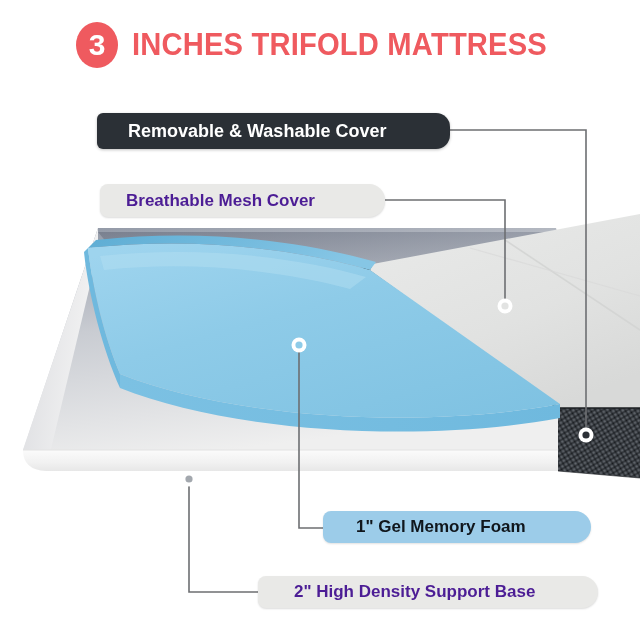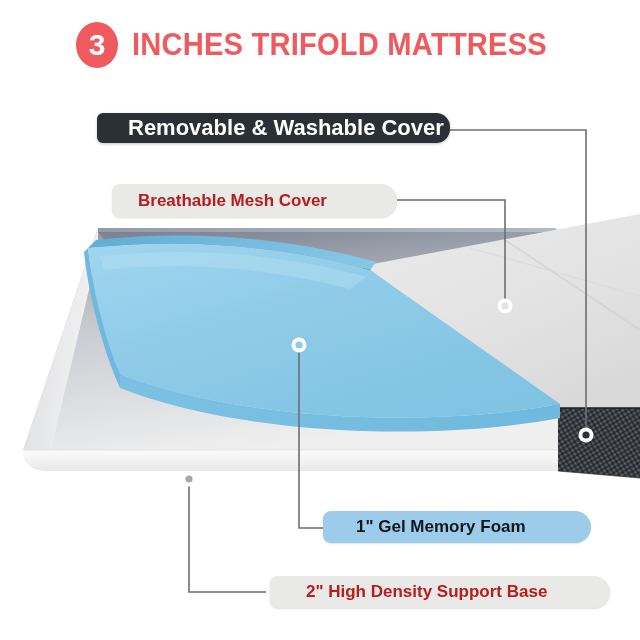--- a/index.html
+++ b/index.html
@@ -76,37 +76,36 @@
     box-sizing: border-box;
   }
   .chip-dark {
     background: #2b3036;
     color: #ffffff;
     border-radius: 6px 14px 14px 6px;
     box-shadow: 0 1px 3px rgba(0,0,0,0.25);
   }
   .chip-light {
     background: #e9e9e7;
-    color: #b91c1c;
+    color: #4c1d95;
     border-radius: 8px 16px 16px 8px;
     box-shadow: 0 1px 2px rgba(0,0,0,0.14);
-    margin-left: 12px;
   }
   .chip-blue {
     background: #9ccce9;
     color: #10161c;
     border-radius: 8px 16px 16px 8px;
     box-shadow: 0 1px 2px rgba(0,0,0,0.12);
   }
 
   #chip-removable {
     left: 97px;  top: 113px;
-    width: 353px; height: 30px;
+    width: 353px; height: 36px;
     padding-left: 31px;
-    font-size: 22px;
+    font-size: 18px;
   }
   #chip-mesh {
     left: 100px; top: 184px;
     width: 285px; height: 33px;
     padding-left: 26px;
     font-size: 17px;
   }
   #chip-gel {
     left: 323px; top: 511px;
     width: 268px; height: 32px;

